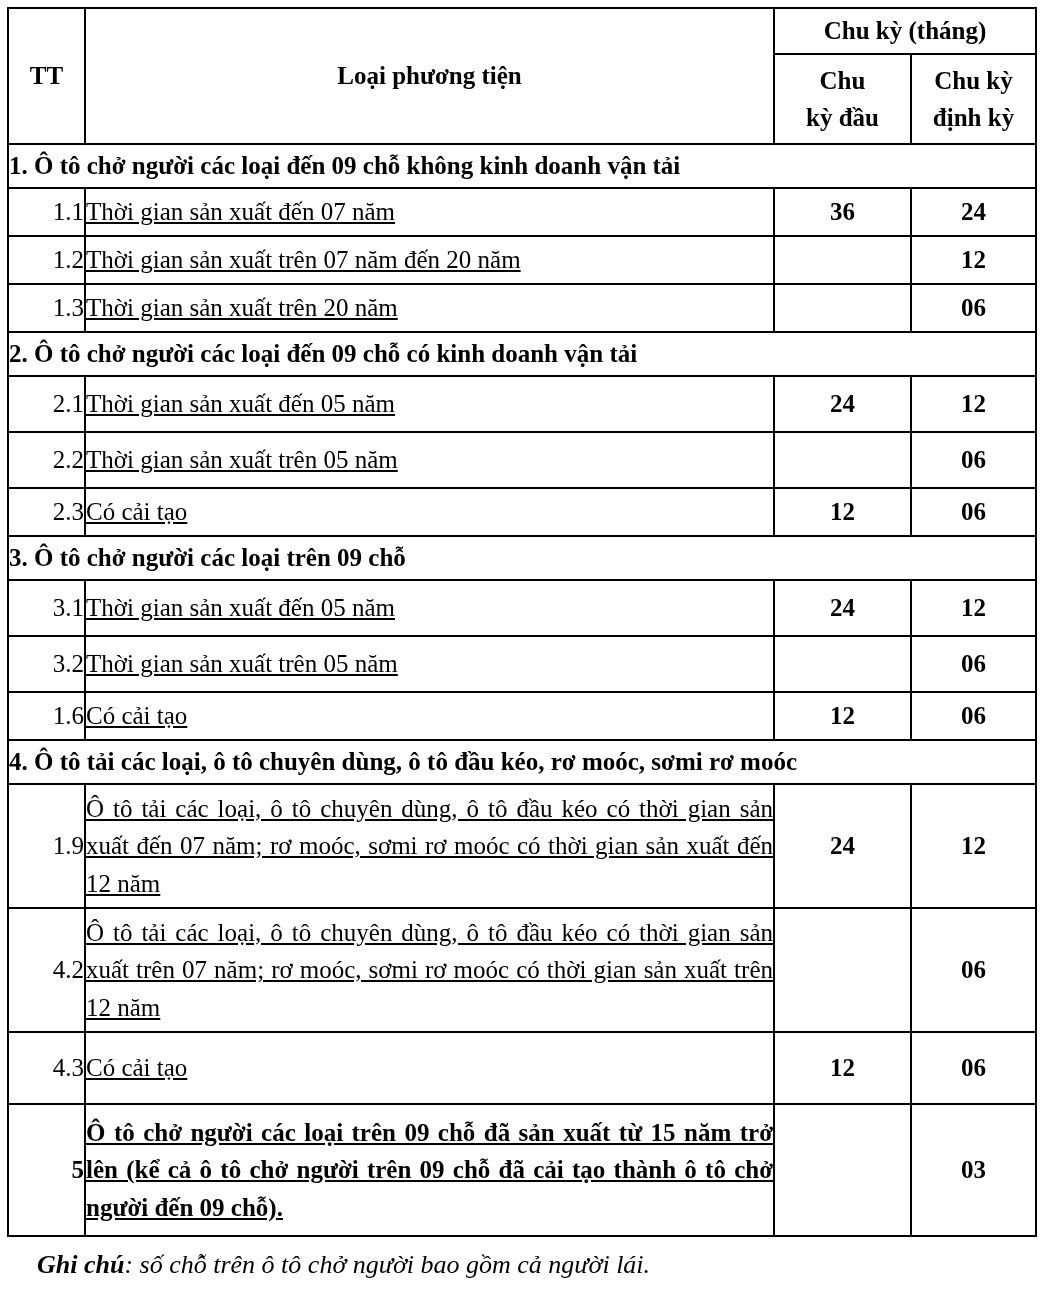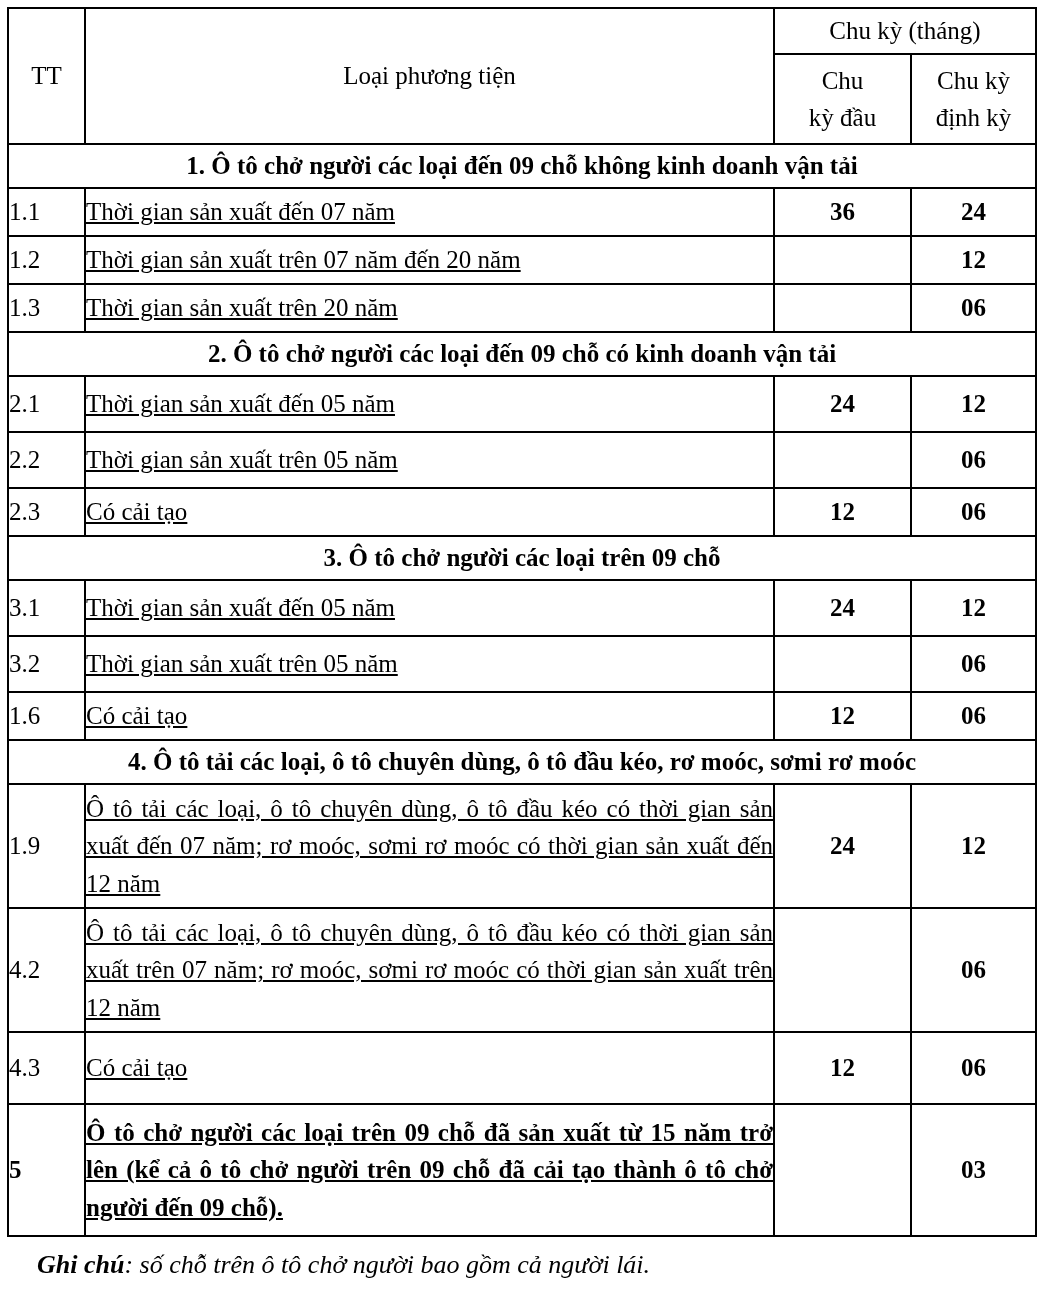--- a/index.html
+++ b/index.html
@@ -5,25 +5,25 @@
   html, body { margin: 0; padding: 0; background: #ffffff; }
   body { width: 1042px; height: 1294px; position: relative; overflow: hidden;
          font-family: "Liberation Serif", "DejaVu Serif", serif; color: #000; }
   table.main { position: absolute; left: 7px; top: 7px; width: 1028px;
                border-collapse: collapse; table-layout: fixed; }
   table.main td, table.main th { border: 2px solid #000; padding: 0; font-size: 25px; line-height: 1.5; }
   col.c-tt { width: 77px; }
   col.c-name { width: 689px; }
   col.c-first { width: 137px; }
   col.c-period { width: 125px; }
-  th { font-weight: normal; text-align: center; vertical-align: middle; }
+  th { font-weight: bold; text-align: center; vertical-align: middle; }
   .h-top { height: 46px; }
   .h-sub { height: 90px; line-height: 40px; }
-  .section td { font-weight: bold; text-align: center; padding-left: 10px; height: 42px; font-family: Liberation Serif, serif; }
-  .tt { text-align: left; vertical-align: middle; }
+  .section td { font-weight: bold; text-align: left; padding-left: 10px; height: 42px; font-family: Liberation Serif, serif; }
+  .tt { text-align: right; vertical-align: middle; }
   .name { text-align: justify; padding: 0 12px 0 11px; vertical-align: middle; text-decoration: underline; }
   .num { text-align: center; font-weight: bold; vertical-align: middle; margin-top: 12px; }
   .r-s td { height: 46px; }
   .r-m td { height: 54px; border-radius: 17px; }
   .r-l td { height: 122px; line-height: 38px; }
   .r-43 td { height: 70px; }
   .r-5 td { height: 130px; line-height: 38px; }
   .r-5 .name, .r-5 .tt { font-weight: bold; }
   .note { position: absolute; left: 37px; top: 1250px; font-size: 26px; font-style: italic; }
   .note b { font-weight: bold; margin-top: 20px; }

